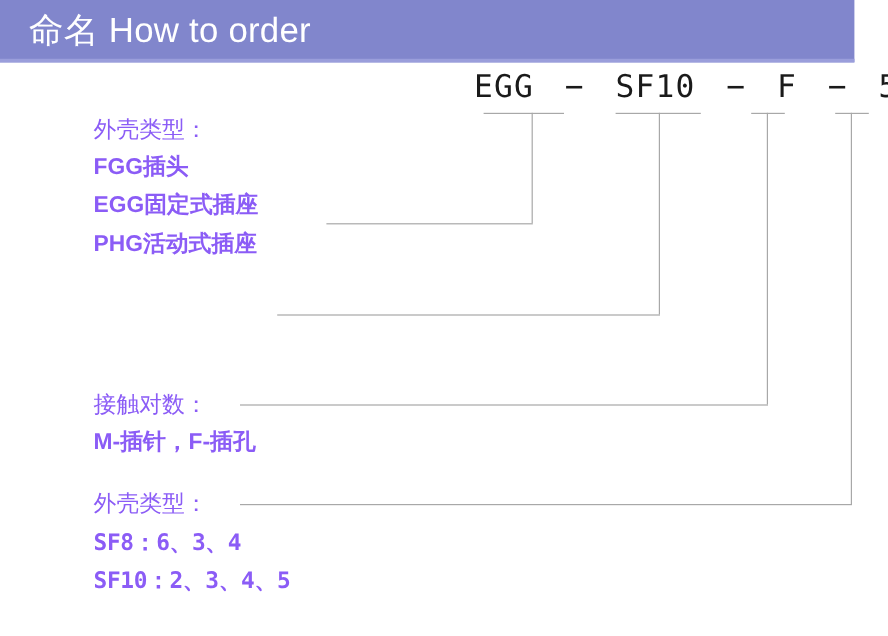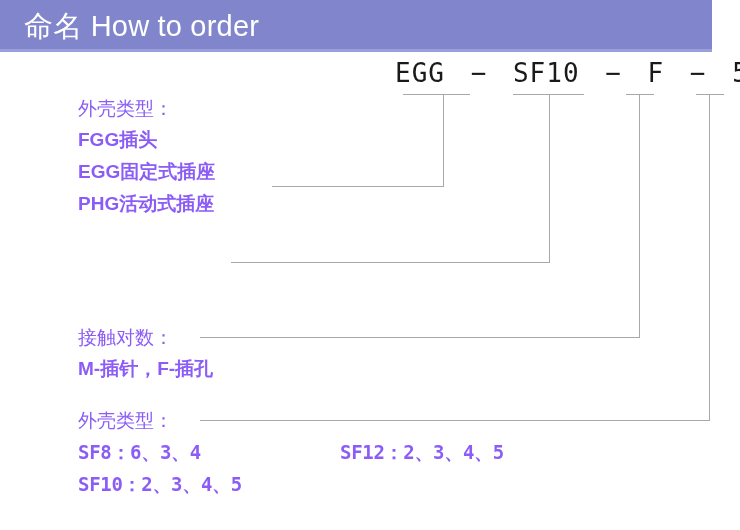--- a/index.html
+++ b/index.html
@@ -159,16 +159,15 @@
 </div>
 
 <div class="block" style="top:406px;">
   <div class="heading">外壳类型：</div>
   <div class="two-col">
     <div>
       <div class="item">SF8：6、3、4</div>
       <div class="item">SF10：2、3、4、5</div>
     </div>
     <div class="col-right">
-      <div class="item">SF12：2、3、4、5</div>
     </div>
   </div>
 </div>
 
 </body></html>

